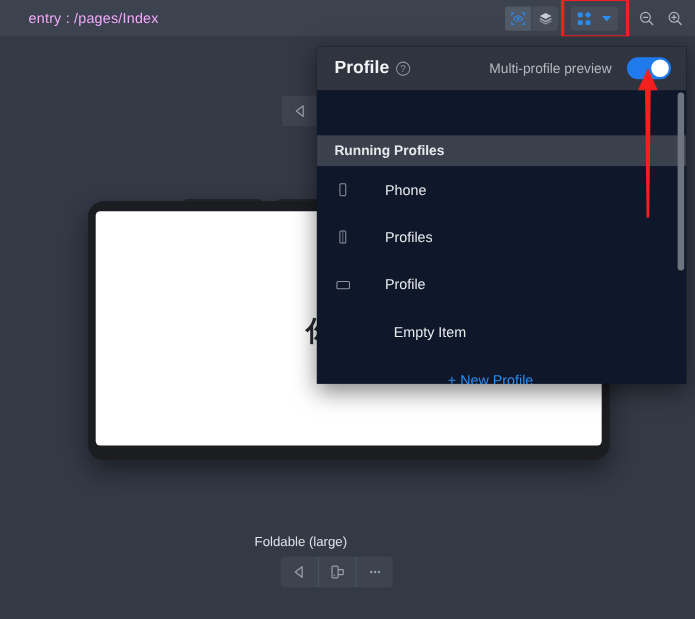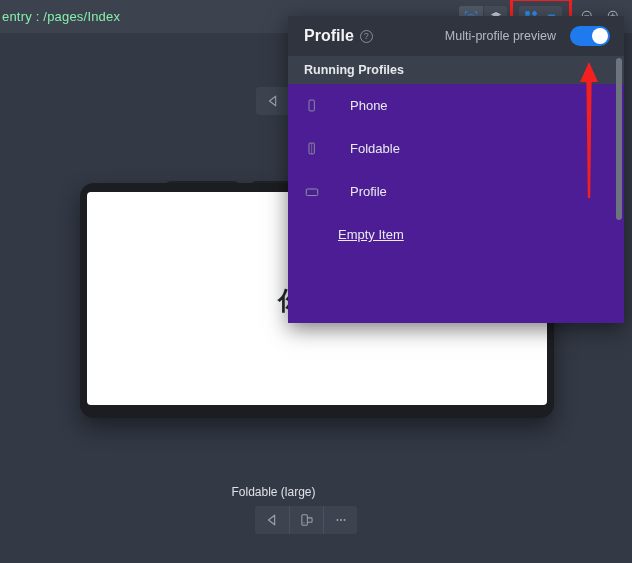--- a/index.html
+++ b/index.html
@@ -23,22 +23,22 @@
   
   .topbar {
     position: absolute;
     left: 0; top: 0;
     width: 632px; height: 33px;
     background: #3c424e;
     display: flex;
     align-items: center;
   }
   .topbar-title {
-    margin-left: 2px;
-    color: #86efac;
+    margin-left: 26px;
+    color: #f0abfc;
     font-size: 13px;
     letter-spacing: .2px;
     white-space: nowrap;
   }
   .topbar-right {
     margin-left: auto;
     display: flex;
     align-items: center;
     height: 100%;
     padding-right: 6px;
@@ -180,23 +180,23 @@
     font-size: 12px;
   }
   .dev-bot-toolbar {
     position: absolute;
     left: 255px; top: 473px;
   }
 
   
   .dropdown {
     position: absolute;
-    left: 288px; top: 16px;
+    left: 288px; top: 42px;
     width: 336px; height: 307px;
-    background: #4c1d95;
+    background: #0f172a;
     box-shadow: 0 6px 20px rgba(0,0,0,.5);
     overflow: hidden;
     z-index: 30;
   }
   .dd-header {
     display: flex;
     align-items: center;
     height: 40px;
     padding: 0 14px 0 16px;
     background: #2f343e;
@@ -243,39 +243,40 @@
 
   .dd-section {
     height: 28px;
     display: flex;
     align-items: center;
     padding-left: 16px;
     background: #3a404c;
     color: #e6e8ec;
     font-size: 12.5px;
     font-weight: bold;
+    margin-top: 41px;
   }
   .dd-item {
     height: 43px;
     display: flex;
     align-items: center;
     padding-left: 16px;
     color: #e9ebef;
     font-size: 13px;
     cursor: pointer;
   }
   .dd-item .ic {
     width: 30px;
     display: flex;
     align-items: center;
     justify-content: flex-start;
     flex: 0 0 auto;
   }
   .dd-item .lbl { margin-left: 16px; }
-  .dd-item.no-icon .lbl { margin-left: 34px; text-decoration: underline; }
+  .dd-item.no-icon .lbl { margin-left: 54px; }
 
   .dd-footer {
     height: 44px;
     display: flex;
     align-items: center;
     justify-content: center;
     padding-right: 20px;
   }
   .new-profile {
     color: #2d8cf0;
@@ -445,37 +446,40 @@
       <span class="lbl">Phone</span>
     </div>
 
     <div class="dd-item">
       <span class="ic">
         <svg width="15" height="15" viewBox="0 0 18 18">
           <rect x="6" y="2.5" width="6.4" height="13" rx="1.2" stroke="#8f959e" stroke-width="1.1" fill="none"></rect>
           <path d="M9.2 2.8v12.4" stroke="#8f959e" stroke-width=".7"></path>
         </svg>
       </span>
-      <span class="lbl">Foldable</span>
+      <span class="lbl">Profiles</span>
     </div>
 
     <div class="dd-item">
       <span class="ic">
         <svg width="16" height="16" viewBox="0 0 18 18">
           <rect x="2.6" y="5.6" width="12.8" height="7.4" rx="1.1" stroke="#8f959e" stroke-width="1.1" fill="none"></rect>
         </svg>
       </span>
       <span class="lbl">Profile</span>
     </div>
 
 
     <div class="dd-item no-icon">
       <span class="lbl">Empty Item</span>
     </div>
 
+    <div class="dd-footer">
+      <span class="new-profile">+ New Profile</span>
+    </div>
 
     <div class="dd-scroll"></div>
   </div>
 
   <svg class="red-arrow" viewBox="0 0 32 136">
     <path d="M16 0 L25 20 L18.6 20 L17.2 136 L14.8 136 L13.4 20 L7 20 Z" fill="#f42020"></path>
   </svg>
 
 </div>
 

